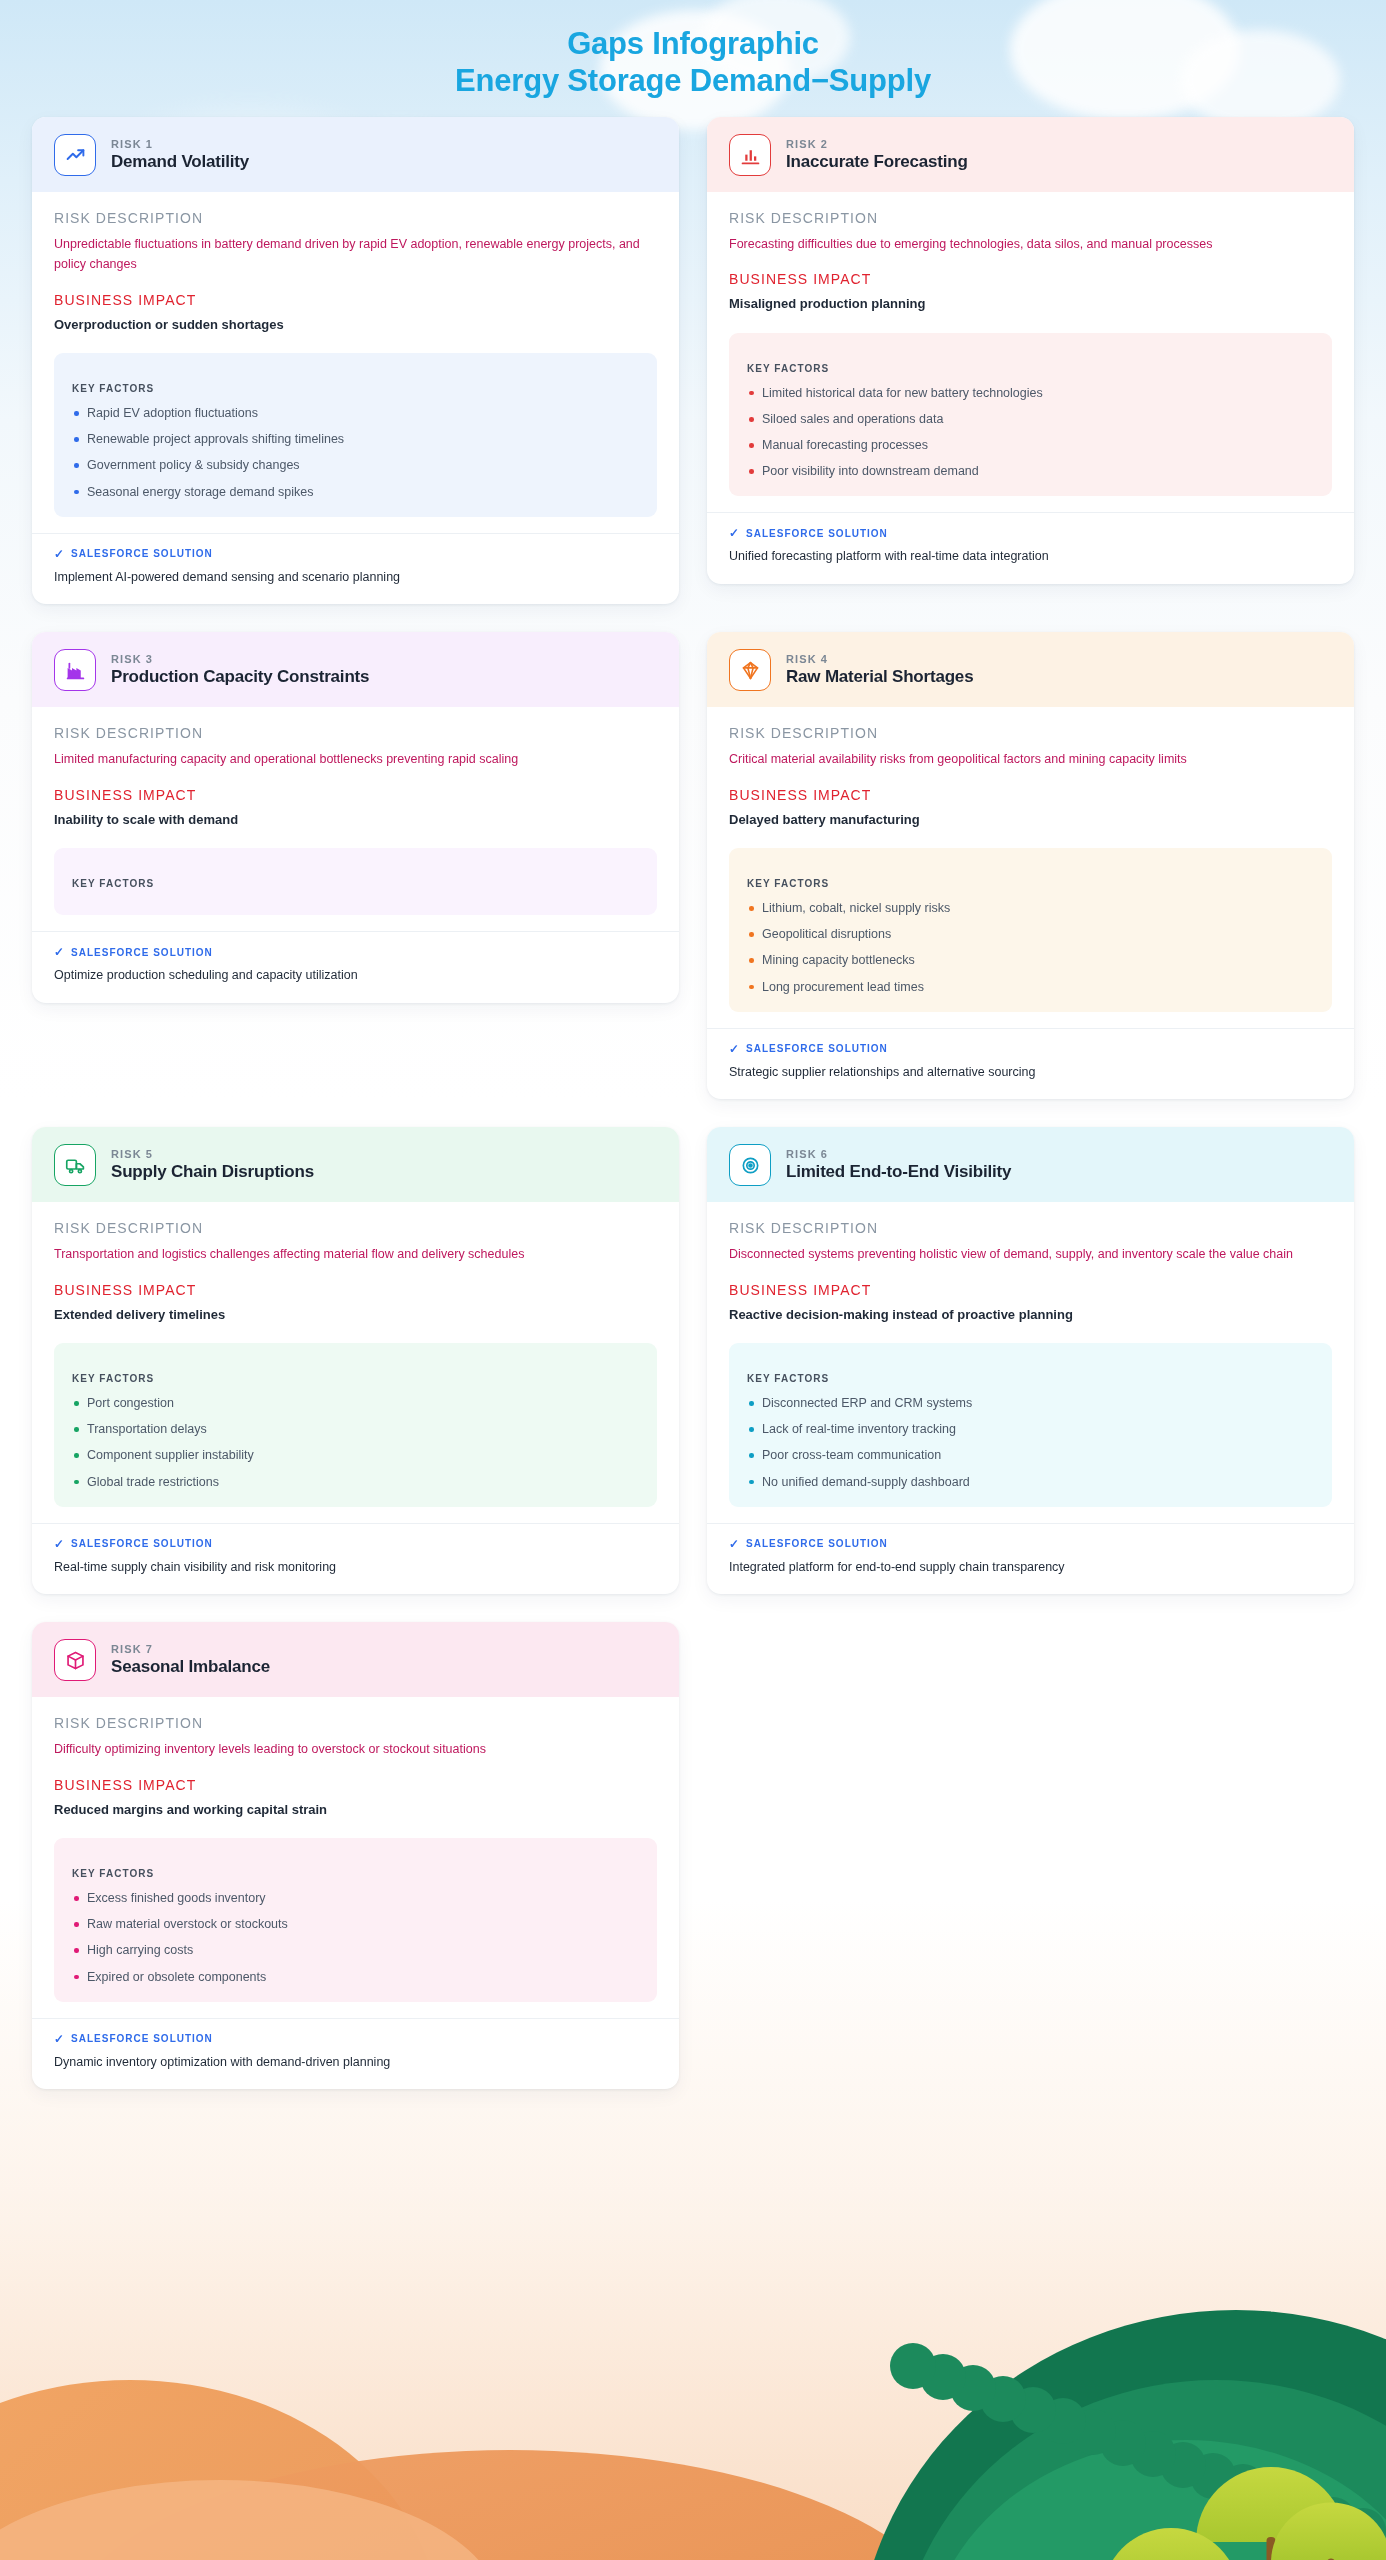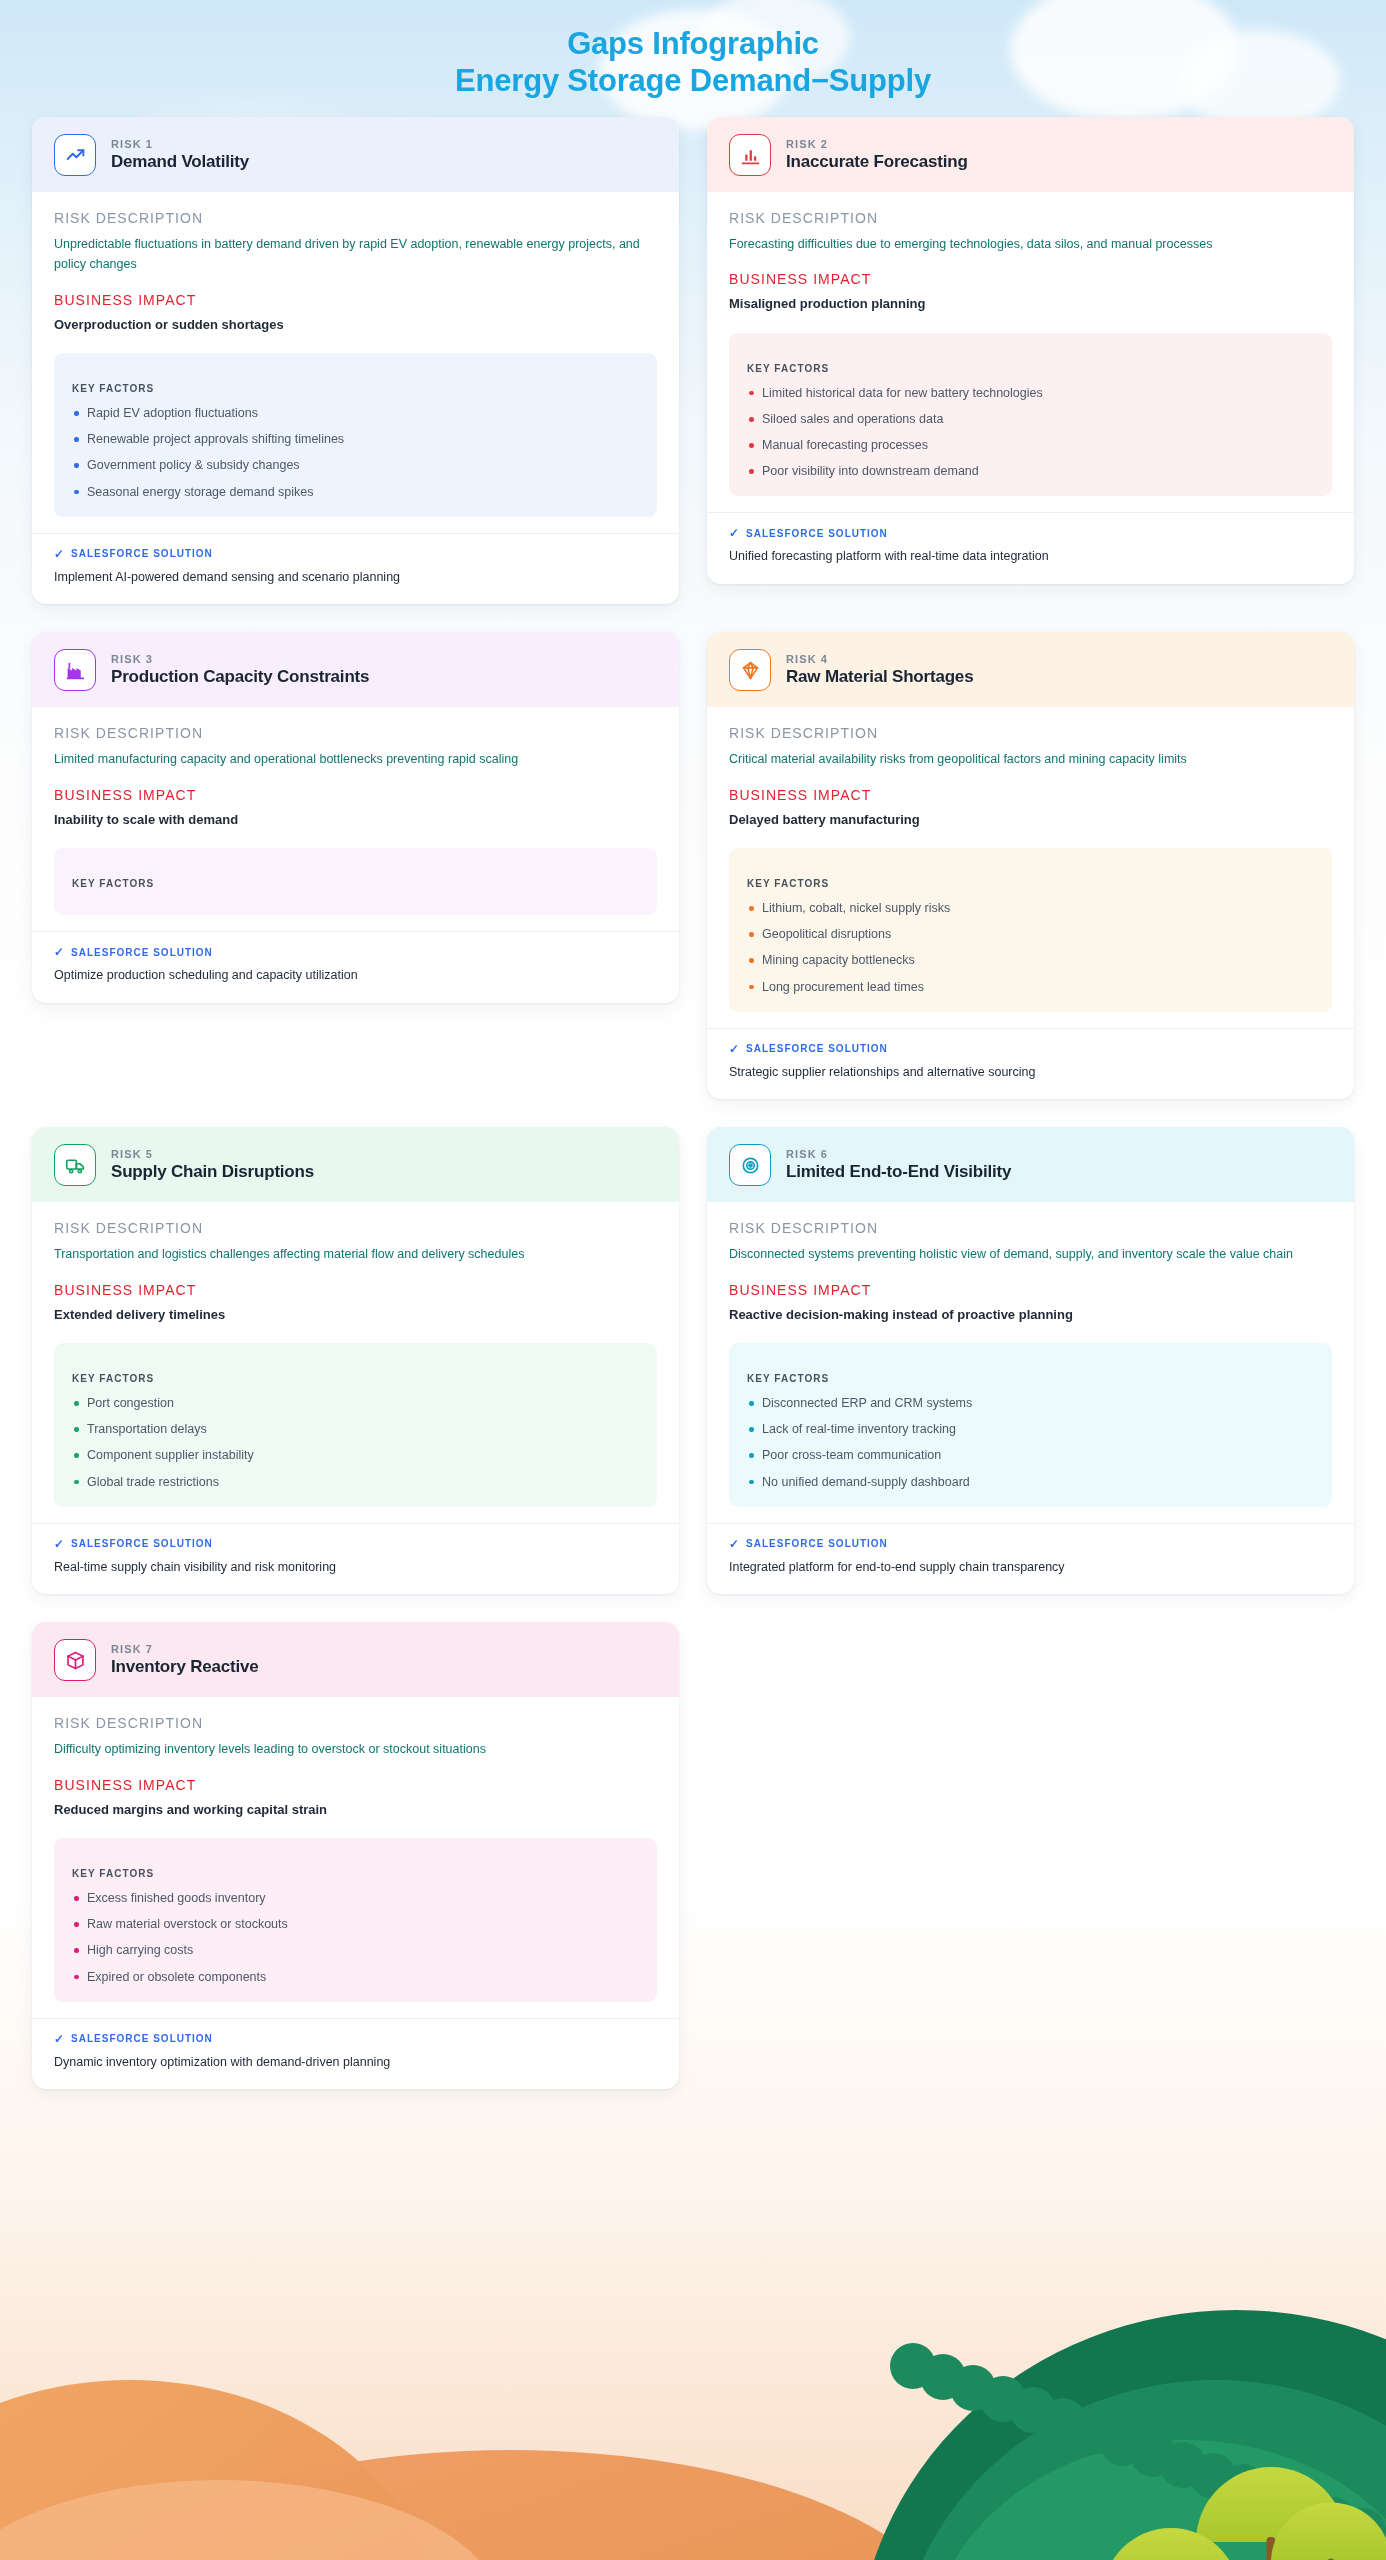--- a/index.html
+++ b/index.html
@@ -126,21 +126,21 @@
   .card-body { padding:18px 22px 0; }
 
   .sec-label {
     font-size:14px; font-weight:400; letter-spacing:1.05px;
     text-transform:uppercase; margin-bottom:7px;
   }
   .sec-label.desc { color:#8a96a3; }
   .sec-label.impact { color:#e0222f; margin-top:17px; }
 
   .desc-text {
-    font-size:12.5px; line-height:1.62; color:#0f766e;margin-top:8px;
+    font-size:12.5px; line-height:1.62; color:#be185d;margin-top:8px;
   }
   .impact-text {
     font-size:13px; line-height:1.5; color:#1f2937; font-weight:600;
   }
 
   .factors {
     margin:19px 0 0;
     border-radius:9px;
     padding:30px 18px 16px;
   }
@@ -465,21 +465,21 @@
       <div class="card-head" style="background:#fce8f1">
         <div class="icon-box" style="color:#e01a76">
           <svg viewBox="0 0 24 24" fill="none" stroke="currentColor" stroke-width="1.9" stroke-linecap="round" stroke-linejoin="round">
             <path d="M12 2.8 20.5 7v10L12 21.2 3.5 17V7z"></path>
             <path d="M3.5 7 12 11.3 20.5 7"></path>
             <path d="M12 11.3v9.9"></path>
           </svg>
         </div>
         <div class="head-text">
           <div class="risk-num">RISK 7</div>
-          <div class="risk-title">Inventory Reactive</div>
+          <div class="risk-title">Seasonal Imbalance</div>
         </div>
       </div>
       <div class="card-body">
         <div class="sec-label desc">RISK DESCRIPTION</div>
         <div class="desc-text">Difficulty optimizing inventory levels leading to overstock or stockout situations</div>
         <div class="sec-label impact">BUSINESS IMPACT</div>
         <div class="impact-text">Reduced margins and working capital strain</div>
         <div class="factors" style="background:#fdeff5">
           <div class="factors-label">KEY FACTORS</div>
           <ul>

